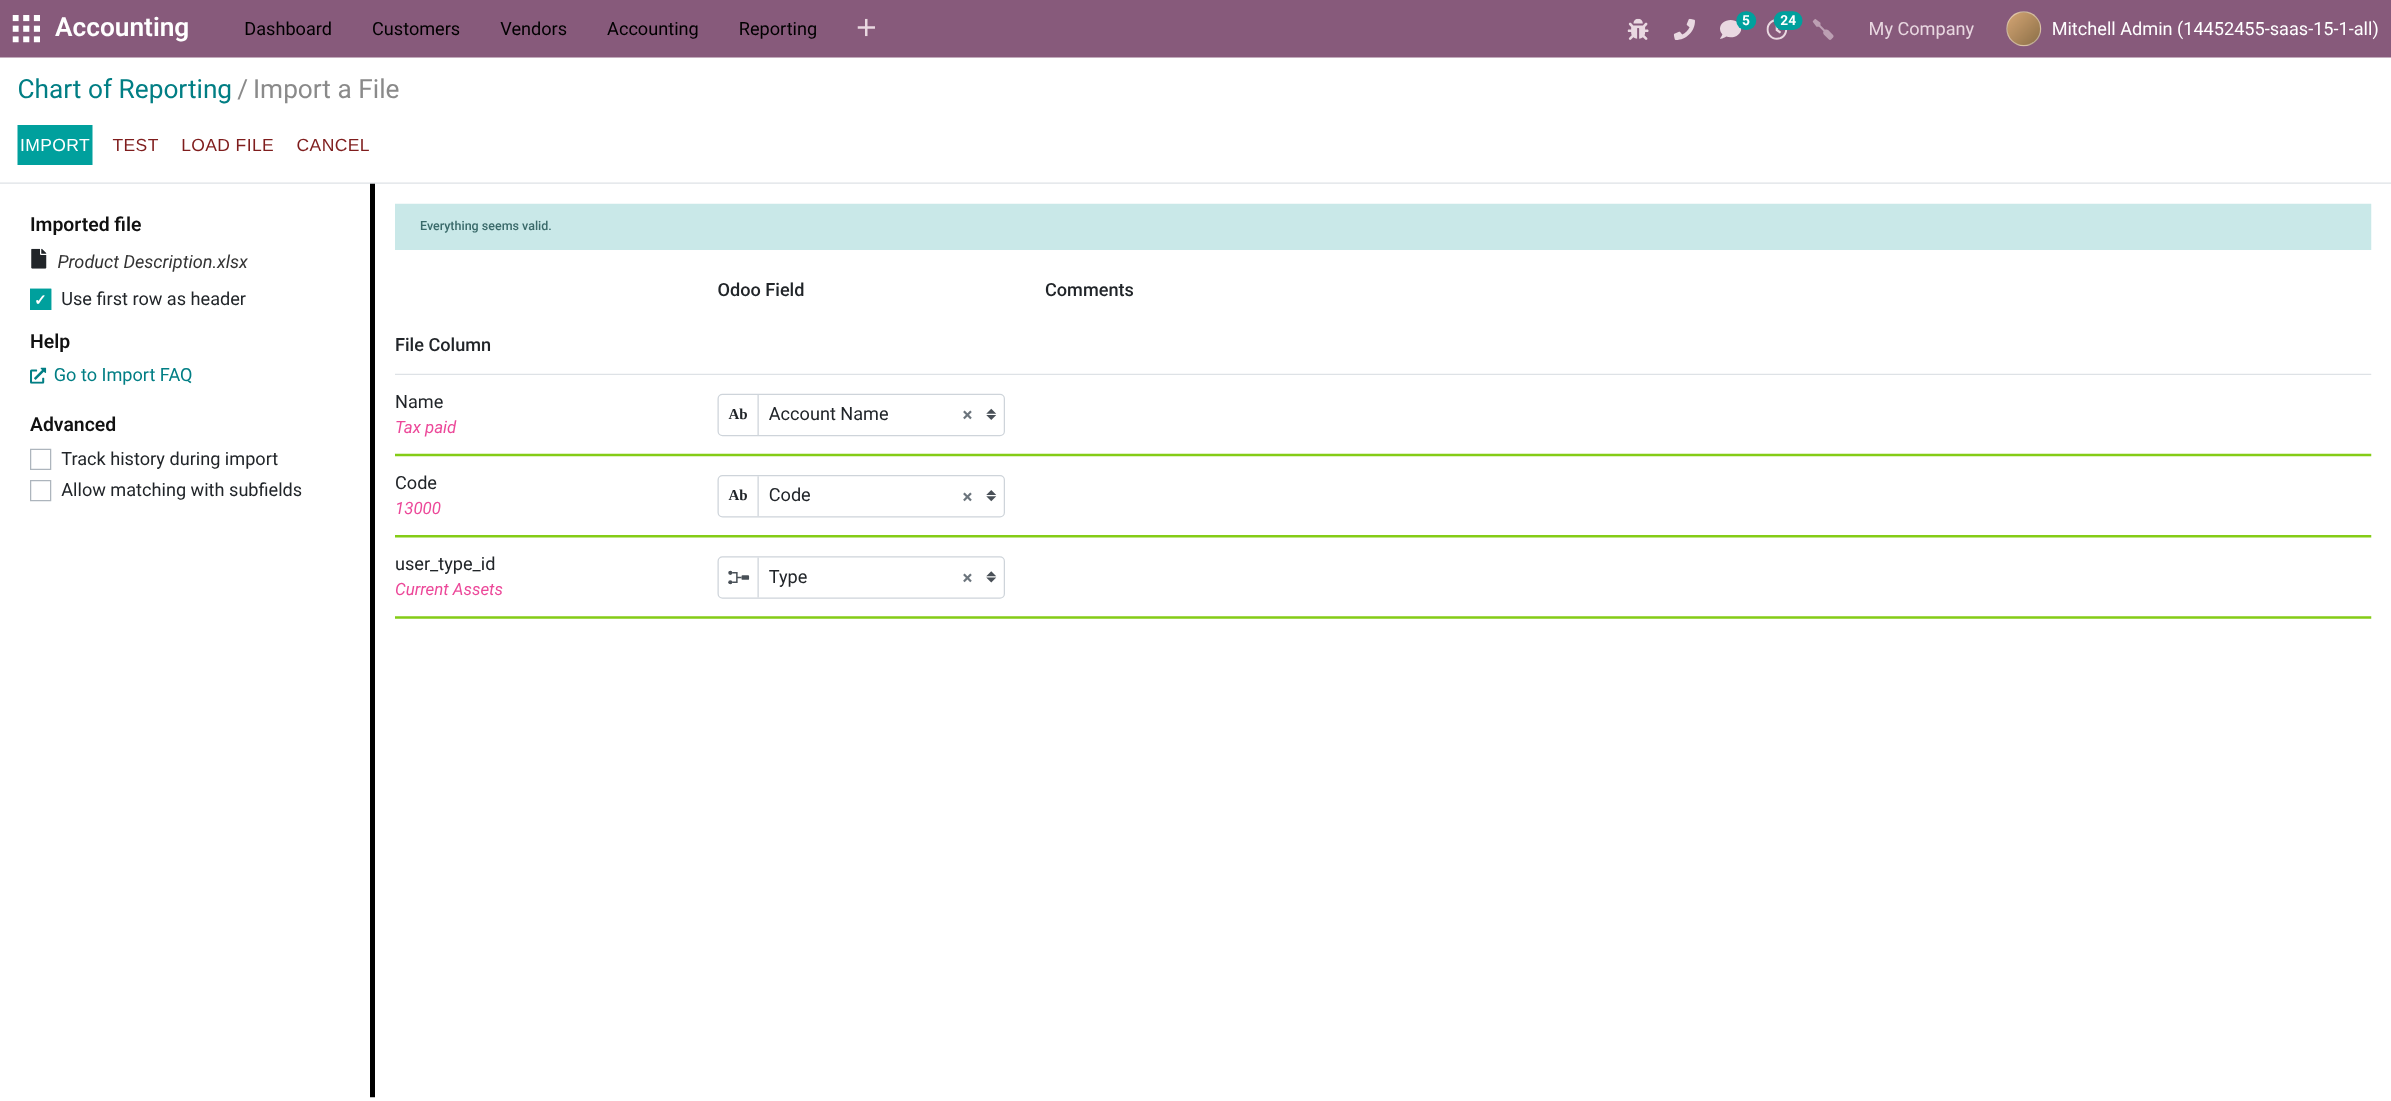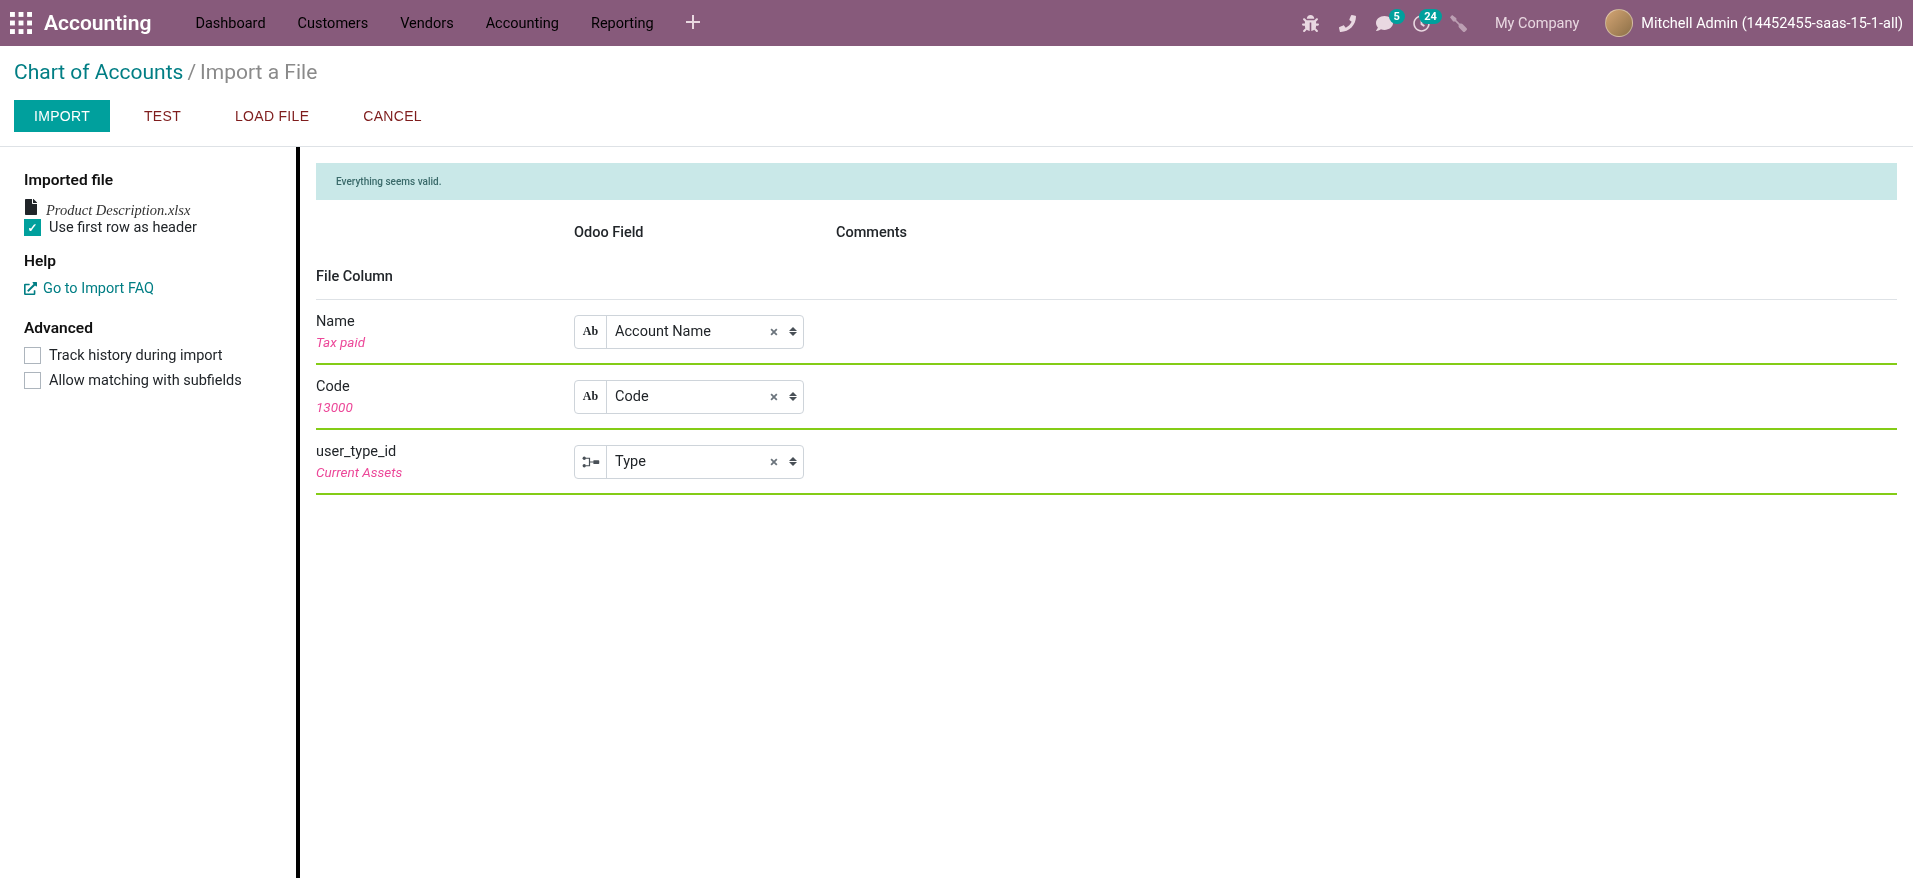--- a/index.html
+++ b/index.html
@@ -20,28 +20,28 @@
 .navbar .avatar { width:28px; height:28px; border-radius:50%; background:linear-gradient(135deg,#d4a574,#8b6f47); border:1px solid rgba(255,255,255,0.4); margin-right:8px; }
 .navbar .username { font-size:14.5px; color:#ffffff; }
 
 .breadcrumb-row { padding: 14px 14px 6px 14px; }
 .breadcrumb { font-size: 21px; color:#374151; }
 .breadcrumb a { color:#017e84; text-decoration:none; cursor:pointer; }
 .breadcrumb .sep { color:#8a8a8a; padding:0 4px; }
 .breadcrumb .current { color:#8a8a8a; }
 
 .button-row { padding: 10px 14px 14px 14px; display:flex; gap:14px; align-items:center; border-bottom:1px solid #dee2e6; }
-.btn { border:none; background:none; font-size:14px; font-weight:500; padding:8px 20px; cursor:pointer; text-transform:uppercase; letter-spacing:0.3px; }
+.btn { border:none; background:none; font-size:14px; font-weight:500; padding:8px 2px; cursor:pointer; text-transform:uppercase; letter-spacing:0.3px; }
 .btn-primary { background:#00a09d; color:#fff; }
 .btn-link { color:#7f1d1d; }
 
 .content { display:flex; min-height: calc(100vh - 150px); }
 .sidebar { width:300px; padding:18px 24px; border-right:4px solid #000000; }
 .sidebar h4 { font-size:15.5px; font-weight:600; color:#111; margin-bottom:10px; margin-top:6px; }
-.file-row { display:flex; align-items:flex-end; gap:8px; margin-bottom:0;font-family:Liberation Serif, serif; }
+.file-row { display:flex; align-items:center; gap:8px; margin-bottom:12px; }
 .file-row .file-icon { font-size:15px; }
 .file-row .filename { font-style:italic; color:#333; font-size:14.5px; }
 .check-row { display:flex; align-items:center; gap:8px; margin-bottom:8px; font-size:14.5px; }
 .checkbox { width:17px; height:17px; border:1px solid #adb5bd; display:inline-flex; align-items:center; justify-content:center; cursor:pointer; background:#fff; flex-shrink:0; }
 .checkbox.checked { background:#00a09d; border-color:#00a09d; color:#fff; font-size:12px; font-weight:bold; }
 .help-link { color:#017e84; text-decoration:none; display:inline-flex; align-items:center; gap:6px; font-size:14.5px; margin-bottom:6px; cursor:pointer; }
 .ext-link-icon { width:13px; height:13px; }
 
 .main { flex:1; padding:16px; }
 .alert-success { background:#c9e8e8; color:#3a6a6a; padding:13px 20px; font-size:10px; font-weight:500; margin-bottom:16px; }
@@ -127,21 +127,21 @@
   </span>
   <span class="company">My Company</span>
   <span class="user-area">
     <span class="avatar"></span>
     <span class="username">Mitchell Admin (14452455-saas-15-1-all)</span>
   </span>
 </div>
 
 <div class="breadcrumb-row">
   <div class="breadcrumb">
-    <a>Chart of Accounts</a><span class="sep">/</span><span class="current">Import a File</span>
+    <a>Chart of Reporting</a><span class="sep">/</span><span class="current">Import a File</span>
   </div>
 </div>
 
 <div class="button-row">
   <button class="btn btn-primary">IMPORT</button>
   <button class="btn btn-link">TEST</button>
   <button class="btn btn-link">LOAD FILE</button>
   <button class="btn btn-link">CANCEL</button>
 </div>
 

